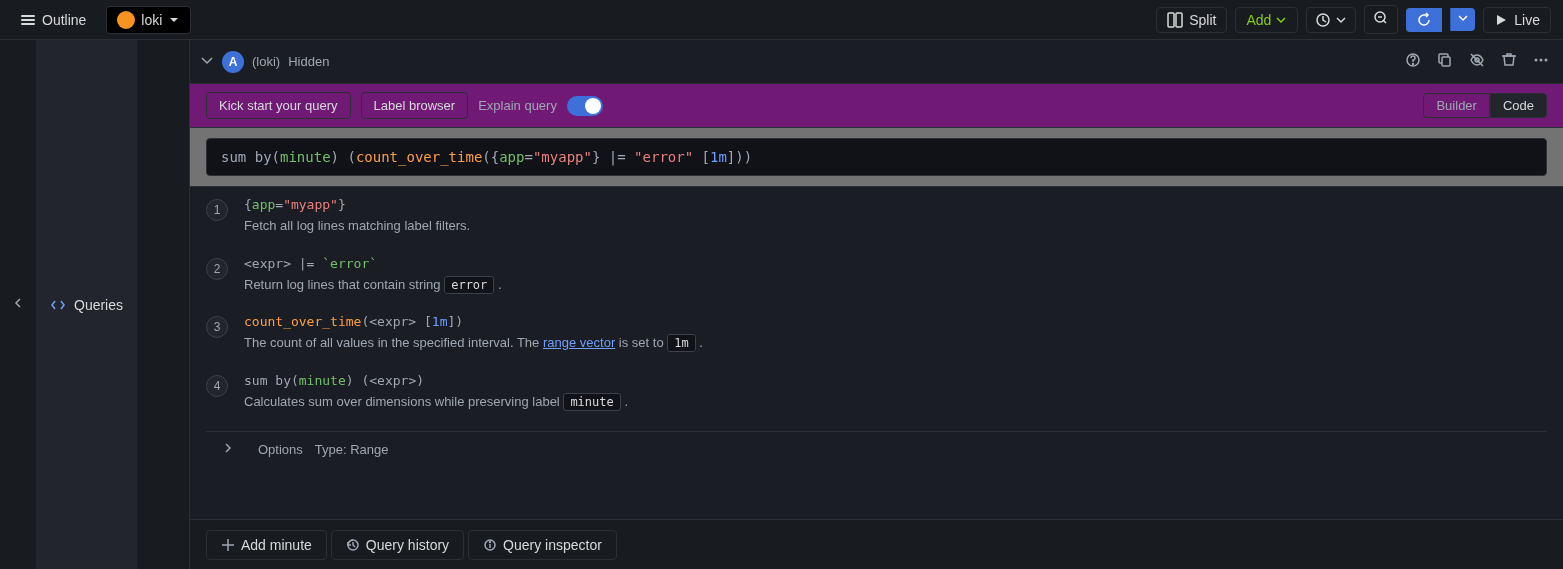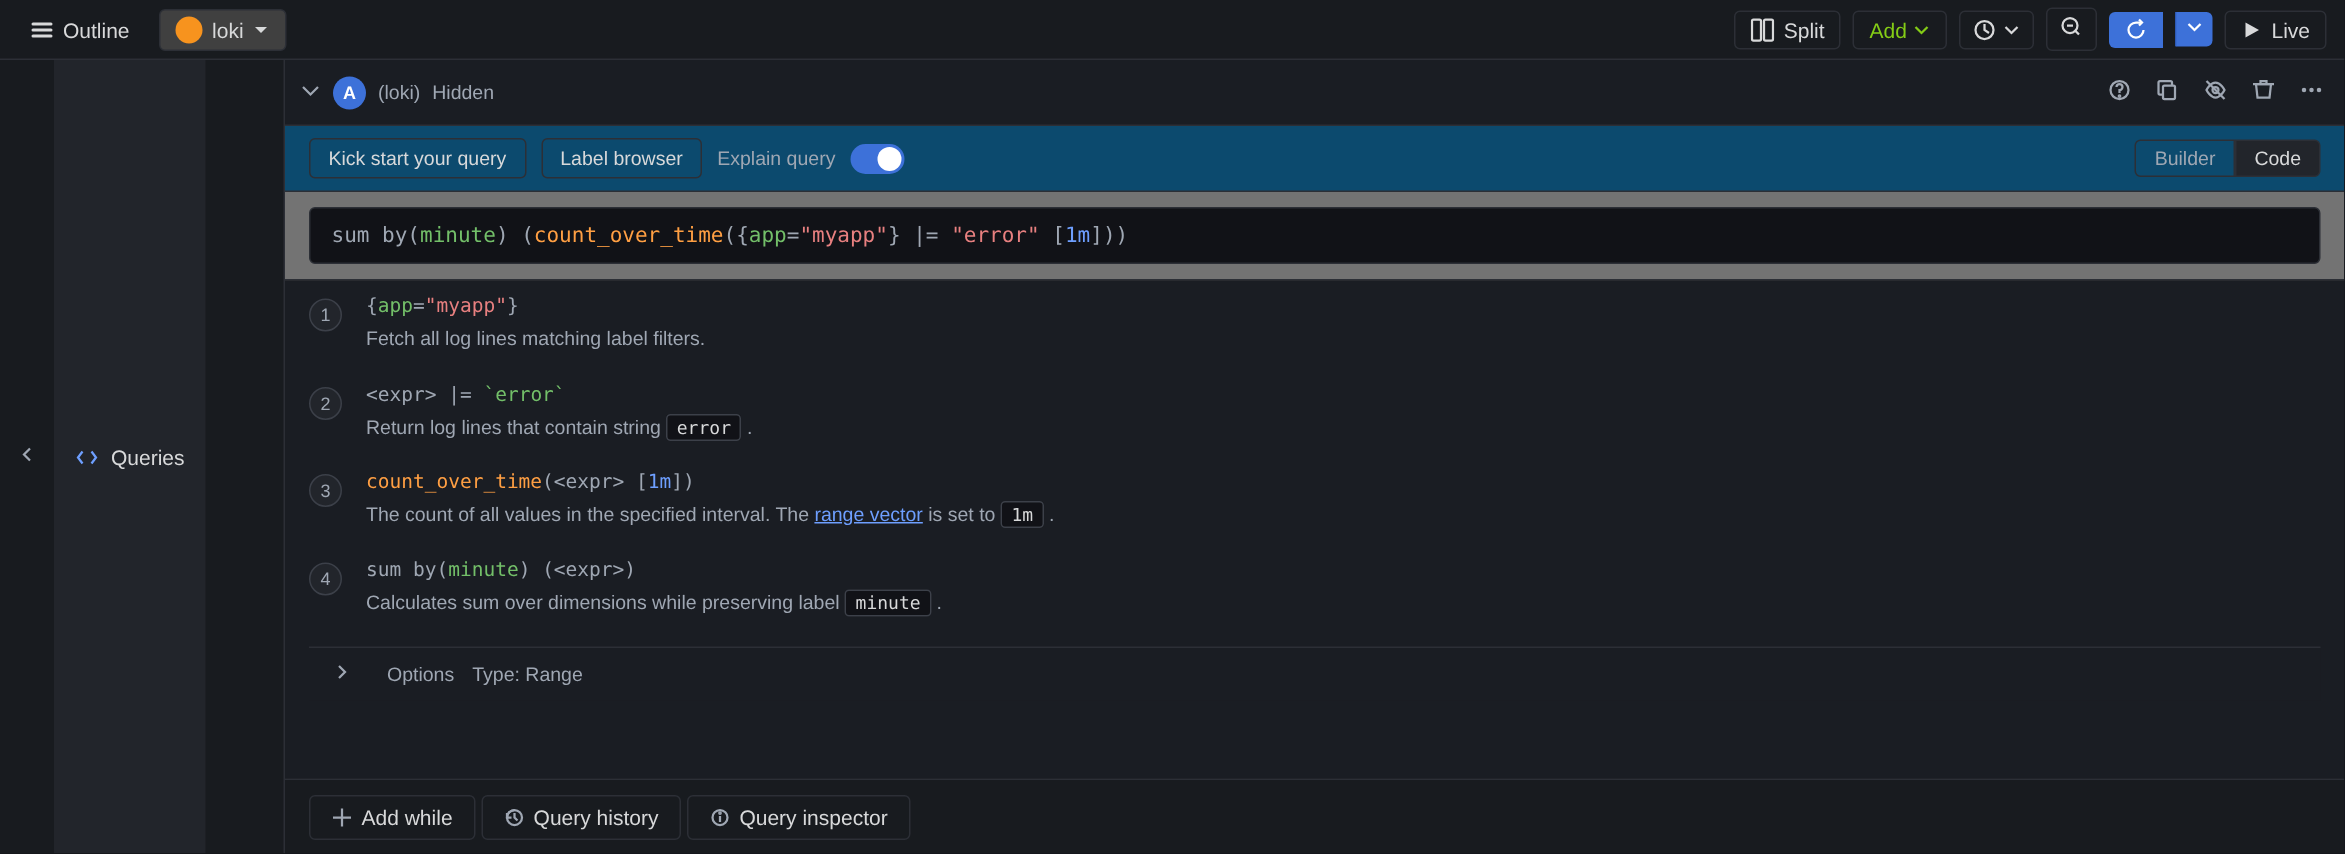--- a/index.html
+++ b/index.html
@@ -40,21 +40,21 @@
       cursor: pointer;
       font-size: 14px;
       padding: 4px 8px;
     }
     .outline-btn svg { width: 16px; height: 16px; }
 
     .datasource-selector {
       display: flex;
       align-items: center;
       gap: 6px;
-      background: #404040;
+      background: #000000;
       border: 1px solid #2c2f36;
       border-radius: 4px;
       padding: 4px 10px;
       cursor: pointer;
       color: #d8d9da;
       font-size: 14px;
     }
     .datasource-selector .loki-icon {
       width: 18px;
       height: 18px;
@@ -245,21 +245,21 @@
       padding: 2px 4px;
       border-radius: 3px;
     }
 
     
     .query-controls {
       display: flex;
       align-items: center;
       padding: 8px 16px;
       gap: 10px;
-      background: #0c4a6e;
+      background: #701a75;
       border-bottom: 1px solid #2c2f36;
       flex-shrink: 0;
     }
     .kick-start-btn {
       background: none;
       border: 1px solid #2c2f36;
       border-radius: 4px;
       color: #d8d9da;
       padding: 5px 12px;
       cursor: pointer;
@@ -679,21 +679,21 @@
         </button>
         <span class="options-type">Type: Range</span>
       </div>
     </div>
 
     <div class="bottom-bar">
       <button class="bottom-btn">
         <svg width="14" height="14" viewBox="0 0 14 14" fill="currentColor">
           <path d="M7 1v12M1 7h12" stroke="currentColor" stroke-width="1.5"></path>
         </svg>
-        <span>Add while</span>
+        <span>Add minute</span>
       </button>
       <button class="bottom-btn">
         <svg width="14" height="14" viewBox="0 0 14 14" fill="none" stroke="currentColor" stroke-width="1.5">
           <circle cx="7" cy="7" r="5"></circle>
           <path d="M7 4v3l2 2"></path>
           <path d="M2 7A5 5 0 0 1 7 2"></path>
           <path d="M2 4l0 3 3 0"></path>
         </svg>
         <span>Query history</span>
       </button>

